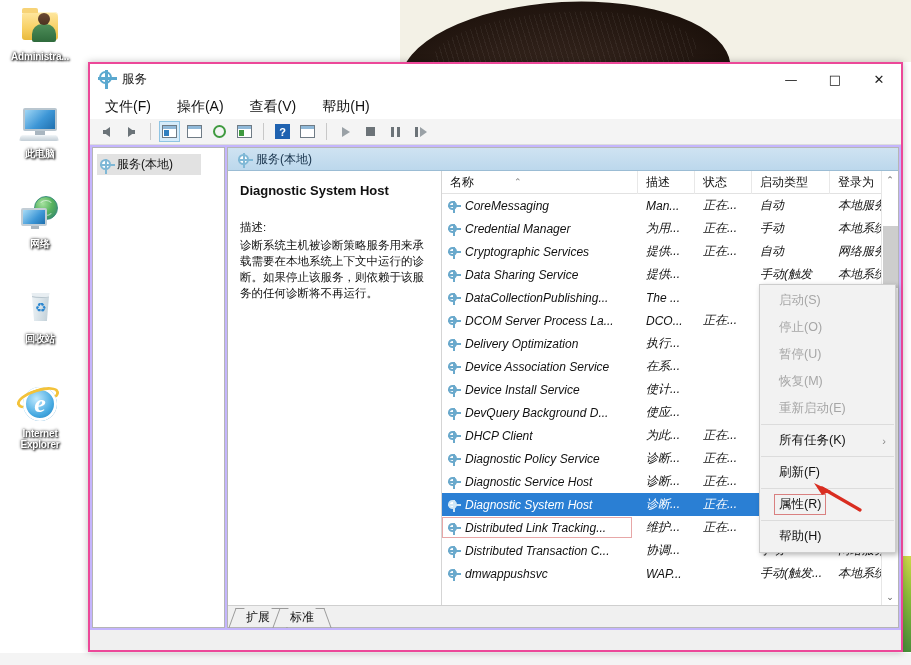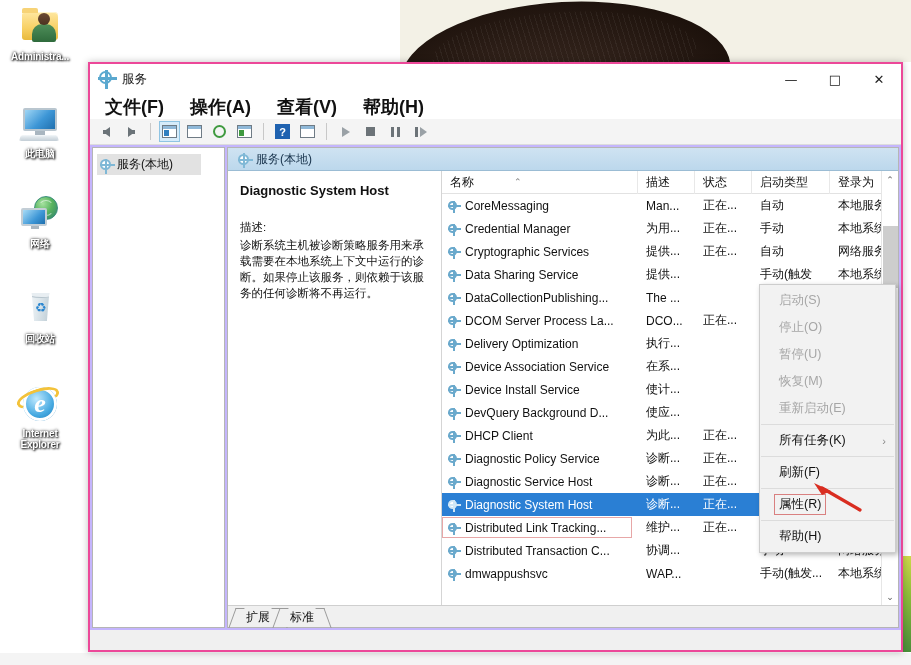--- a/index.html
+++ b/index.html
@@ -155,23 +155,22 @@
   .gear::after  { left:4px; top:-3px; width:2.5px; height:19px; }
   #title-text { font-size: 12.5px; color: #1a1a1a; }
   #win-controls { margin-left:auto; display:flex; height:30px; }
   .wbtn {
     width: 44px; height: 30px; display:flex; align-items:center; justify-content:center;
     font-size: 13px; color:#222; font-family:"DejaVu Sans", sans-serif;
   }
 
   #menubar {
     height: 25px; background:#ffffff; display:flex; align-items:center;
-    padding-left: 12px; gap: 20px; font-size: 18px; color:#111;
+    padding-left: 12px; gap: 20px; font-size: 14px; color:#111;
     flex:0 0 auto;
-    font-weight:bold;
   }
   #menubar .mi { padding: 2px 3px; }
 
   #toolbar {
     height: 26px; background:#f4f4f4; border-bottom:1px solid #dcdcdc;
     display:flex; align-items:center; padding-left: 6px; gap:4px;
     flex:0 0 auto;
   }
   .tb { width:21px; height:21px; display:flex; align-items:center; justify-content:center;
         position:relative; }
@@ -241,21 +240,21 @@
                      border-right:1px solid #e8e8e8; overflow:hidden; white-space:nowrap;}
   .sort-caret { position:absolute; left:72px; top:0px; font-size:9px; color:#7b7b7b;}
   .col-name { width: 196px; flex:0 0 auto; }
   .col-desc { width: 57px; flex:0 0 auto; }
   .col-state{ width: 57px; flex:0 0 auto; }
   .col-start{ width: 78px; flex:0 0 auto; }
   .col-logon{ width: 88px; flex:0 0 auto; }
 
   #list-rows { flex:1 1 auto; overflow:hidden; }
   .row { display:flex; height:23px; align-items:center; font-size:12px; color:#111;
-         white-space:nowrap; }
+         white-space:nowrap;font-style:italic; }
   .row.sel { background:#2a7fd4; color:#ffffff; }
   .row .c { padding-left:8px; overflow:hidden; text-overflow:ellipsis; }
   .row .c.col-name { display:flex; align-items:center; gap:5px; padding-left:6px; }
   .svc-ic { width:12px; height:12px; position:relative; flex:0 0 auto; }
   .svc-ic .g { width:9px;height:9px;border-radius:50%;border:2px solid #6aa9cc;background:#fff;
                position:absolute;left:0;top:1px;}
   .svc-ic .g::before{content:"";position:absolute;left:-2px;top:2.5px;width:13px;height:2px;background:#6aa9cc;}
   .svc-ic .g::after{content:"";position:absolute;left:2.5px;top:-2px;width:2px;height:13px;background:#6aa9cc;}
   .row.sel .svc-ic .g{border-color:#cfe6f5;}
   .row.sel .svc-ic .g::before,.row.sel .svc-ic .g::after{background:#cfe6f5;}

